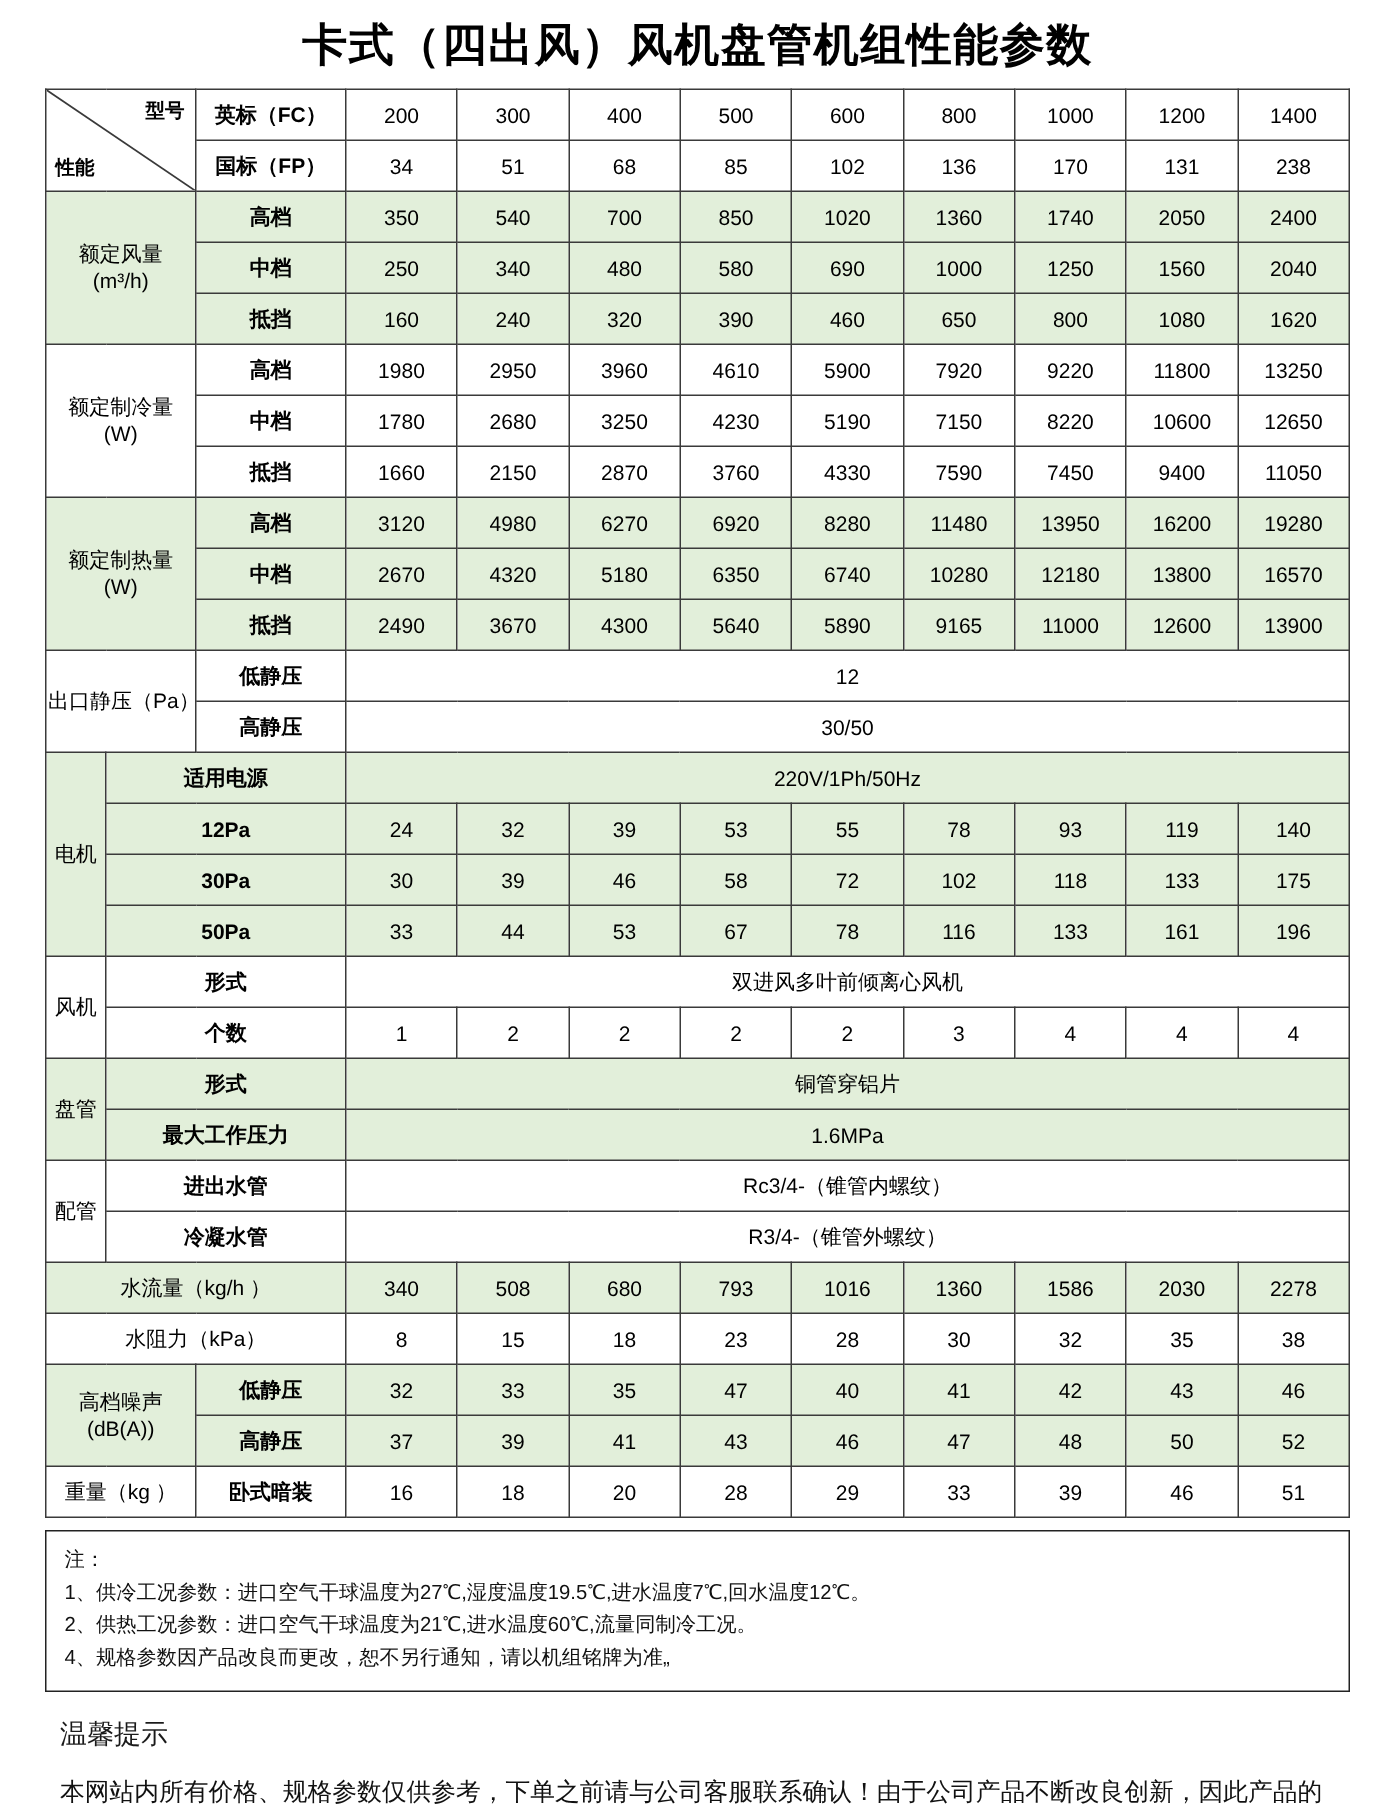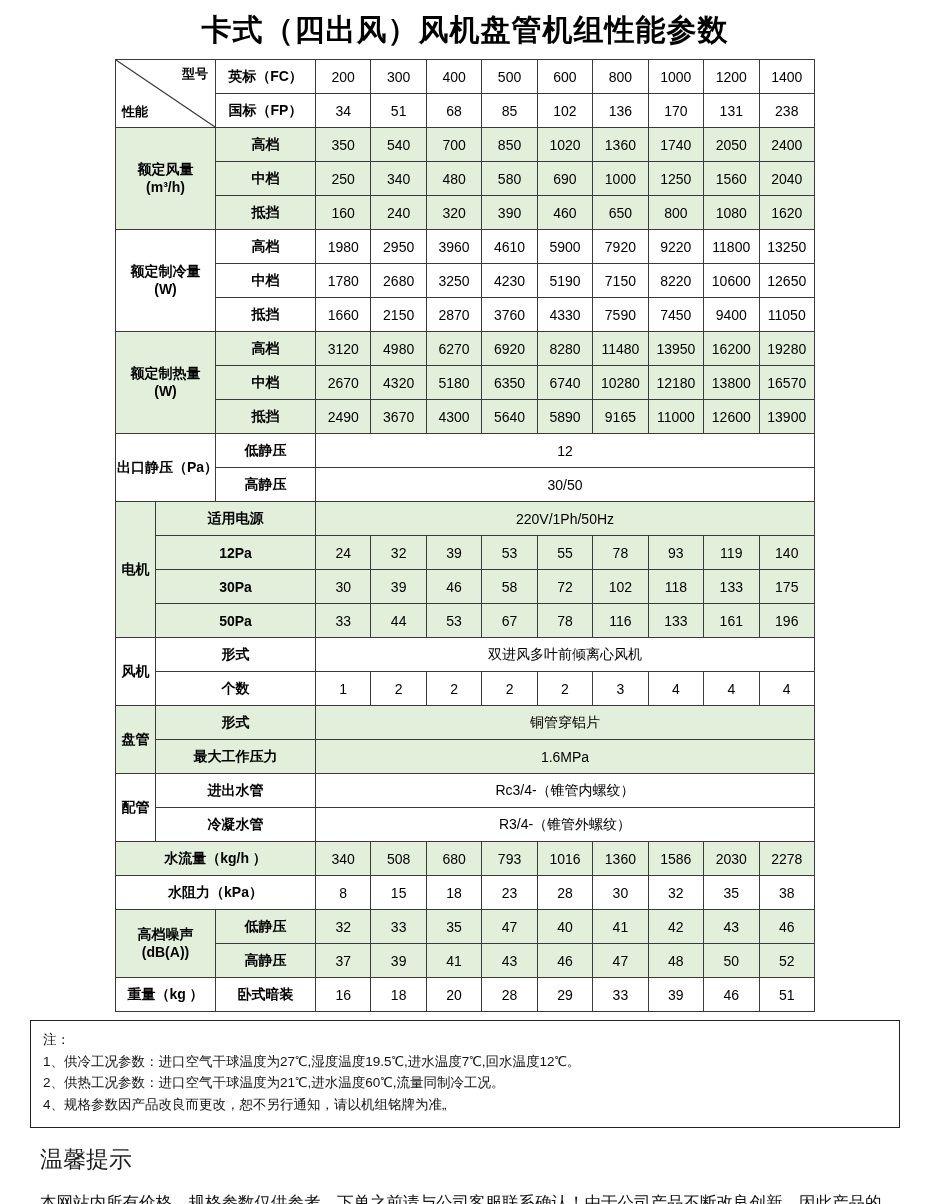--- a/index.html
+++ b/index.html
@@ -1,32 +1,32 @@
 <!DOCTYPE html>
 <html lang="zh"><head>
 <meta charset="utf-8">
 <style>
   html,body{margin:0;padding:0;background:#ffffff;}
   body{width:930px;font-family:"Liberation Sans", sans-serif;color:#000;}
   .page{width:930px;min-height:1204px;background:#fff;}
   .title{padding-top:10px;margin:0 0 8px 0;text-align:center;font-size:30px;font-weight:bold;letter-spacing:1px;}
-  table.spec{border-collapse:collapse;table-layout:fixed;width:700px;margin:0 auto;}
+  table.spec{border-collapse:collapse;table-layout:fixed;width:870px;margin:0 auto;}
   table.spec td{border:1px solid #3a3a3a;text-align:center;vertical-align:middle;height:33px;padding:0 1px;font-size:14px;overflow:hidden;}
   table.spec tr.g td{background:#e2efda;}
-  td.lbl{font-weight:bold;font-size:13px;line-height:1.25;white-space:nowrap;margin-top:32px;}
+  td.lbl{font-weight:normal;font-size:13px;line-height:1.25;white-space:nowrap;margin-top:32px;}
   td.sub{font-weight:bold;font-size:13px;white-space:nowrap;}
   td.val{font-size:14px;}
   td.corner{position:relative;padding:0;}
   td.corner .diag{position:absolute;left:0;top:0;width:100%;height:100%;}
   td.corner .c-tr{position:absolute;top:5px;right:7px;font-weight:bold;font-size:13px;}
   td.corner .c-bl{position:absolute;bottom:6px;left:6px;font-weight:bold;font-size:13px;}
   .notes-box{width:844px;margin:8px auto 0 auto;border:1px solid #222;padding:8px 12px 12px 12px;}
   .note-line{font-size:13.5px;line-height:1.6;color:#111;}
   .tips{margin:16px 40px 0 40px;}
-  .tips-heading{font-size:23px;color:#1a1a1a;margin:0 0 10px 0;font-weight:normal;}
+  .tips-heading{font-size:18px;color:#1a1a1a;margin:0 0 10px 0;font-weight:normal;}
   .tips-body{font-size:16.5px;line-height:2.15;color:#111;margin:0;}
 </style>
 </head>
 <body>
 
 <div class="page">
   <h1 class="title">卡式（四出风）风机盘管机组性能参数</h1>
 
   <table class="spec">
     <colgroup>

